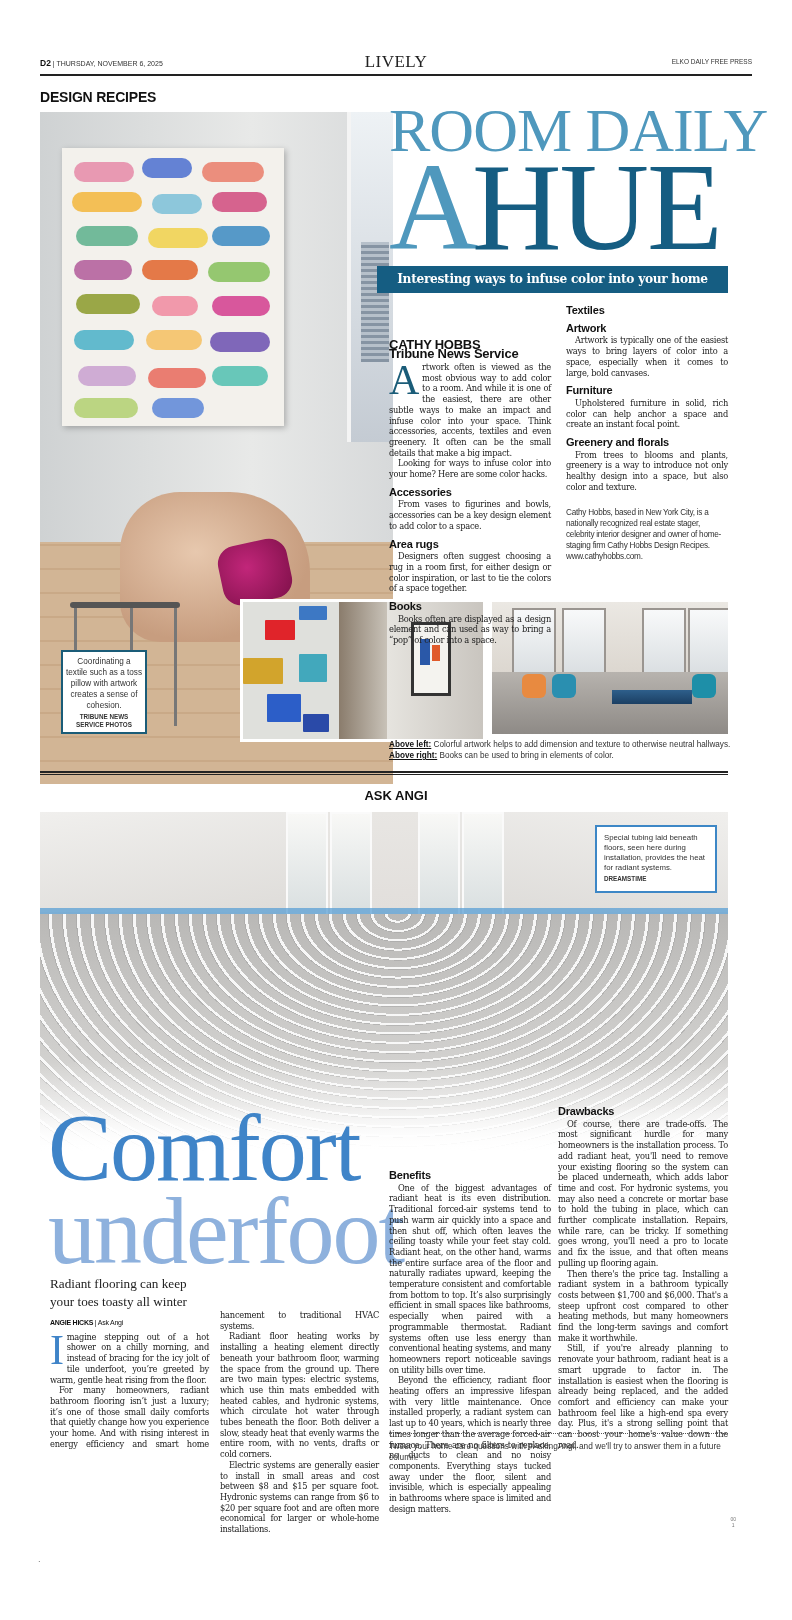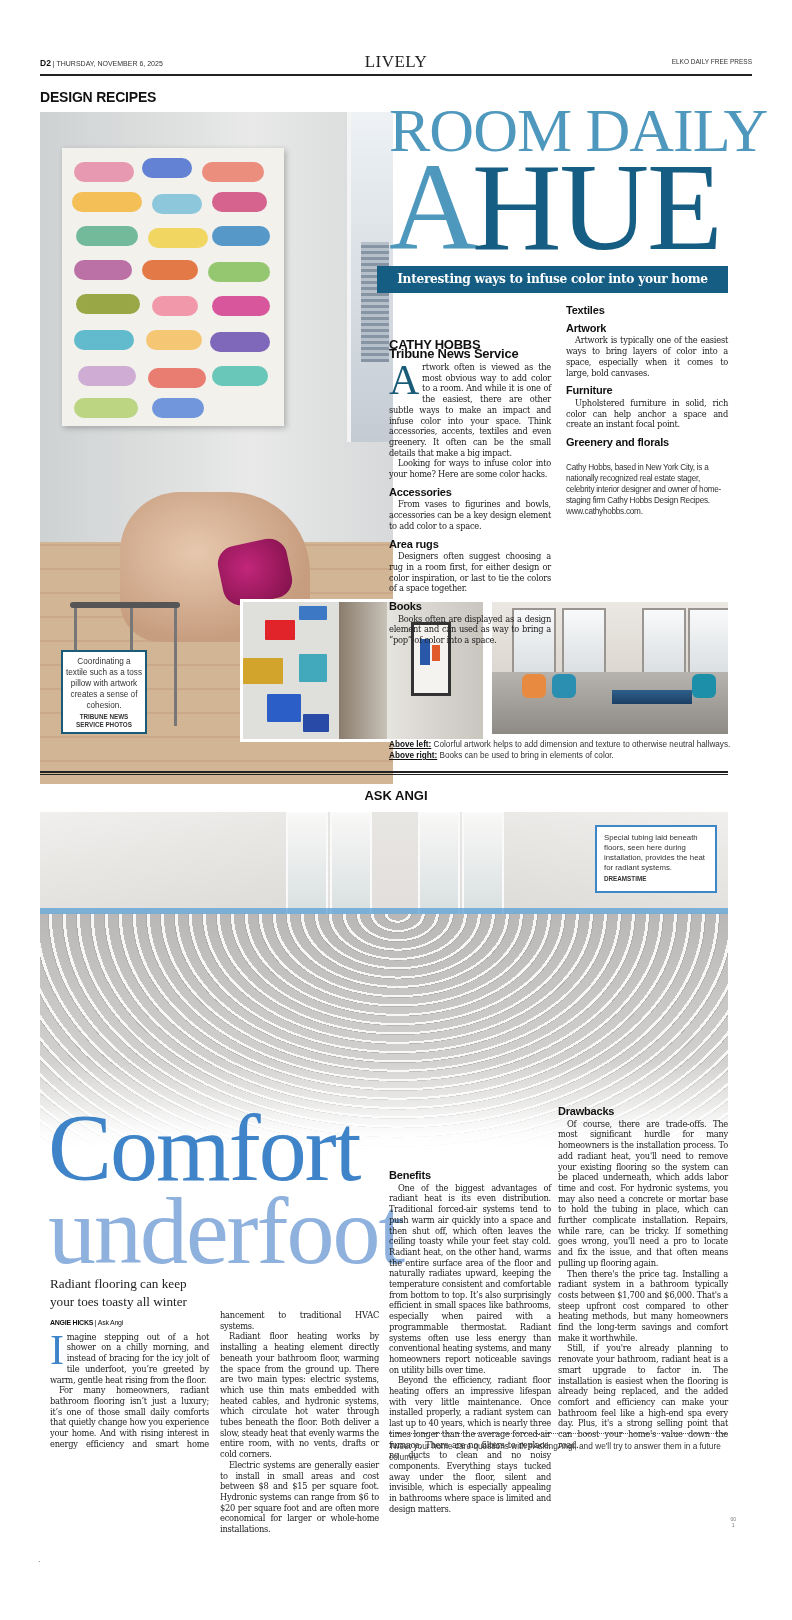--- a/index.html
+++ b/index.html
@@ -206,20 +206,21 @@
   <p>Books often are displayed as a design element and can used as way to bring a “pop” of color into a space.</p>
 </div>
 
 <div class="abs col col-a2">
   <h4 style="margin-top:2px">Textiles</h4>
   <h4>Artwork</h4>
   <p>Artwork is typically one of the easiest ways to bring layers of color into a space, especially when it comes to large, bold canvases.</p>
   <h4>Furniture</h4>
   <p>Upholstered furniture in solid, rich color can help anchor a space and create an instant focal point.</p>
   <h4>Greenery and florals</h4>
+  <p>From trees to blooms and plants, greenery is a way to introduce not only healthy design into a space, but also color and texture.</p>
   <div class="bio">Cathy Hobbs, based in New York City, is a nationally recognized real estate stager, celebrity interior designer and owner of home-staging firm Cathy Hobbs Design Recipes. www.cathyhobbs.com.</div>
 </div>
 
 <div class="abs rule-mid1"></div>
 <div class="abs rule-mid2"></div>
 <div class="abs kicker2 sans">ASK ANGI</div>
 
 <div class="abs floorphoto photo">
   <div class="wallL"></div>
     <div class="wallR"></div>

